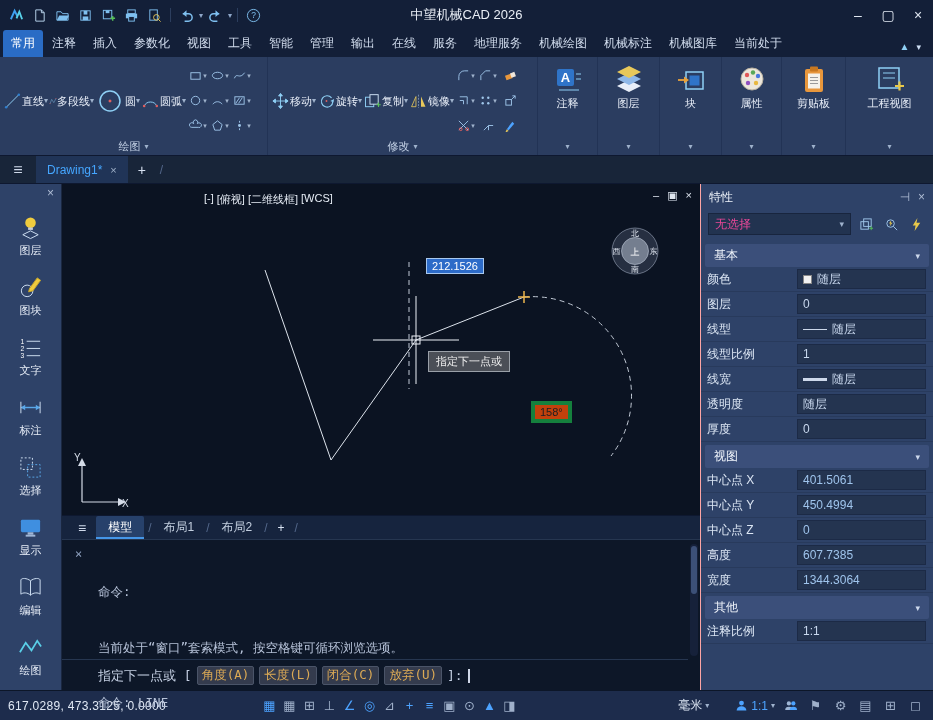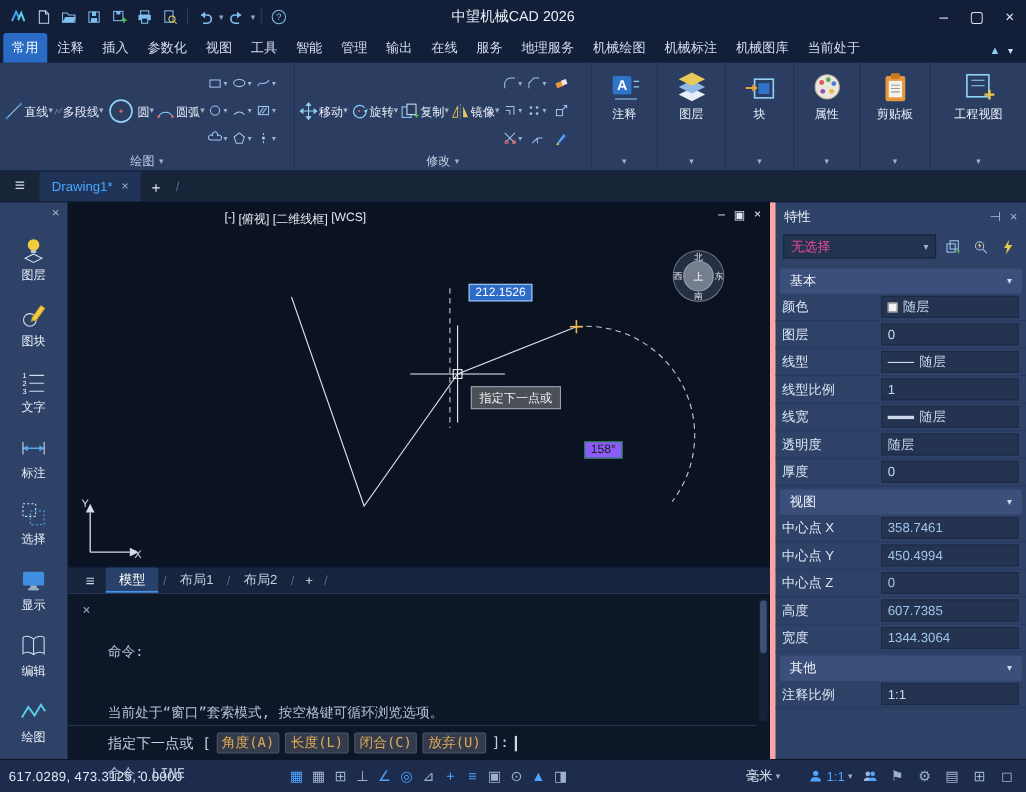--- a/index.html
+++ b/index.html
@@ -55,21 +55,21 @@
 .sbitem{width:58px;height:60px;display:flex;flex-direction:column;align-items:center;justify-content:center;gap:3px}
 .sbitem .lb{font-size:11px;color:#e8eef8}
 
 
 .center{flex:1;display:flex;flex-direction:column;min-width:0}
 .viewport{position:relative;height:331px;background:#0b1322;overflow:hidden}
 .vp-ctl{position:absolute;left:142px;top:8px;display:flex;gap:3px;font-size:11px;color:#e6ecf5}
 .vp-winbtns{position:absolute;right:8px;top:5px;display:flex;gap:8px;font-size:11px;color:#dfe6f0}
 .dyn{position:absolute;left:364px;top:74px;background:#2d6bc8;border:1px solid #a8c8ee;color:#fff;font-size:11px;padding:1px 5px}
 .tip{position:absolute;left:366px;top:167px;background:#4b4f57;border:1px solid #9aa0a8;color:#f0f0f0;font-size:11px;padding:2px 7px}
-.ang{position:absolute;left:469px;top:217px;background:#8b5cf6;border:1px solid #15803d;color:#1c1e22;font-size:11px;padding:1px 5px}
+.ang{position:absolute;left:469px;top:217px;background:#c2410c;border:4px solid #15803d;color:#1c1e22;font-size:11px;padding:1px 5px}
 
 
 .laytabs{flex:0 0 24px;background:#16243e;display:flex;align-items:center;padding-left:16px;gap:4px;border-top:1px solid #0e1830}
 .lt-menu{color:#cfd9ea;font-size:14px;margin-right:6px}
 .ltab{color:#c3cfdf;padding:3px 8px;font-size:12px}
 .ltab-act{background:#27416b;border-bottom:2px solid #4596e8;color:#fff;padding:3px 12px 1px;border-radius:2px 2px 0 0;font-size:12px}
 .lt-slash{color:#54688c}
 .lt-plus{color:#d8e2f2;padding:0 6px}
 
 
@@ -77,21 +77,21 @@
 .cmd-close{position:absolute;left:13px;top:7px;color:#8fa2c0;font-size:12px}
 .cmd-lines{position:absolute;top:6px;left:36px;right:16px;font-size:12.5px;line-height:18.5px;color:#b6c2d8;white-space:pre-wrap}
 .cmd-sep{position:absolute;left:0;right:12px;bottom:30px;border-top:1px solid #263650}
 .cmd-prompt{position:absolute;left:36px;bottom:5px;display:flex;align-items:center;gap:5px;font-size:13px;color:#c4cfe2}
 .opt{background:#343b4d;border:1px solid #4a5468;border-radius:2px;color:#dcaa55;padding:0 4px;font-size:12.5px}
 .cursor{width:2px;height:14px;background:#d0d8e8;display:inline-block}
 .cmd-scroll{position:absolute;right:2px;top:4px;bottom:34px;width:8px;background:#16213a;border-radius:4px}
 .cmd-thumb{position:absolute;top:2px;left:1px;right:1px;height:48px;background:#3c5078;border-radius:3px}
 
 
-.props{flex:0 0 233px;background:#2e4268;border-left:5px solid #fca5a5;display:flex;flex-direction:column;font-size:12px}
+.props{flex:0 0 233px;background:#2e4268;border-left:1px solid #fca5a5;display:flex;flex-direction:column;font-size:12px}
 .props-hd{height:26px;display:flex;align-items:center;padding:0 8px;gap:8px}
 .props-hd .ttl{flex:1;color:#eef3fa}
 .props-hd .hic{color:#aebcd4;font-size:12px}
 .psel{display:flex;gap:5px;padding:3px 7px 6px;align-items:center}
 .psel-box{flex:1;height:22px;background:#223350;border:1px solid #18253e;display:flex;align-items:center;padding:0 6px;gap:4px}
 .psel-box .tx{flex:1;color:#ec4899}
 .psel-box .ca{color:#9fb2cc;font-size:9px}
 .pico{width:20px;height:20px;display:flex;align-items:center;justify-content:center}
 .psec{height:23px;background:#3b4f7a;display:flex;align-items:center;padding:0 9px;margin:3px 4px 0;border-radius:2px;color:#f0f5fc}
 .psec .ca{margin-left:auto;font-size:9px;color:#cdd9ec}
@@ -960,21 +960,21 @@
           </span>
         </div>
 
       <div class="psec">
           <span>视图</span>
           <span class="ca">▾</span>
         </div>
       <div class="prow">
           <span class="pl">中心点 X</span>
           <span class="pv">
-            <span class="num">358.7461</span>
+            <span class="num">401.5061</span>
           </span>
         </div>
       <div class="prow">
           <span class="pl">中心点 Y</span>
           <span class="pv">
             <span class="num">450.4994</span>
           </span>
         </div>
       <div class="prow">
           <span class="pl">中心点 Z</span>

